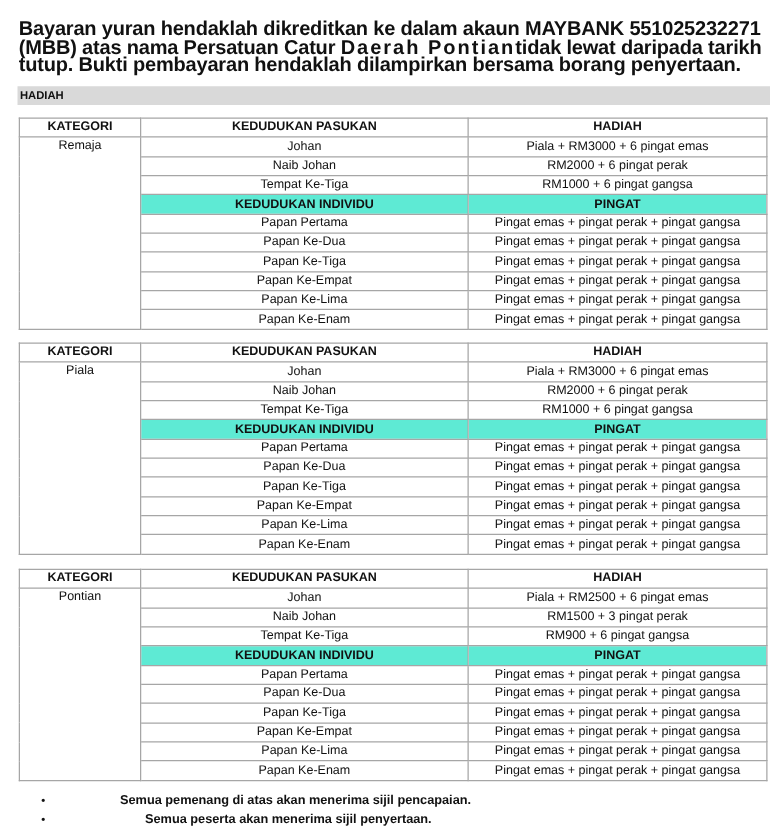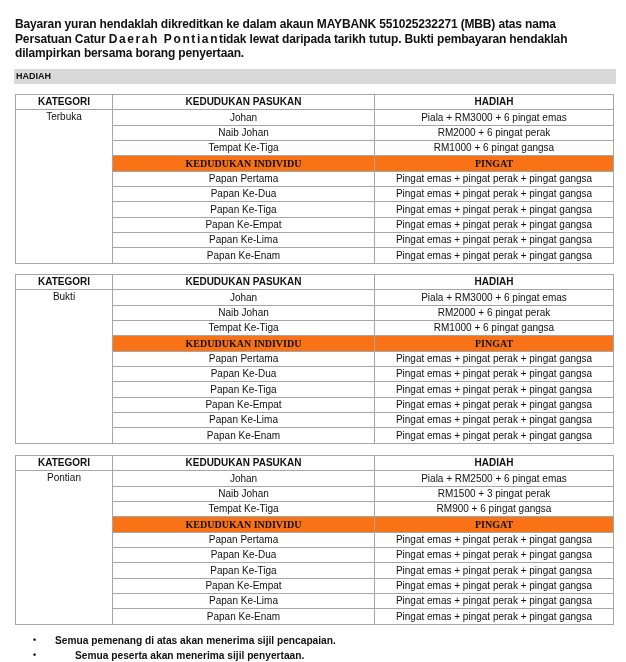--- a/index.html
+++ b/index.html
@@ -13,21 +13,21 @@
     position: relative;
     overflow: hidden;
     font-family: "Liberation Sans", sans-serif;
     color: #111111;
   }
   .intro {
     position: absolute;
     left: 15px;
     top: 17px;
     width: 600px;
-    font-size: 12px;
+    font-size: 16px;
     font-weight: bold;
     line-height: 14.5px;
     letter-spacing: -0.15px;
   }
   .intro .spaced {
     letter-spacing: 1.6px;
   }
   .section-bar {
     position: absolute;
     left: 14px;
@@ -62,22 +62,21 @@
   table.prize th {
     font-weight: bold;
   }
   table.prize .col-kat { width: 97px; }
   table.prize .col-ked { width: 262px; }
   table.prize .col-had { width: 239px; }
   table.prize td.kat {
     vertical-align: top;
   }
   table.prize tr.sub th {
-    background: #f97316;
-    font-family: Liberation Serif, serif;
+    background: #5eead4;
   }
   #t0 { top: 94px; }
   #t1 { top: 274px; }
   #t2 { top: 455px; }
   ul.notes {
     position: absolute;
     left: 0;
     top: 633px;
     margin: 0;
     padding: 0;
@@ -91,20 +90,21 @@
     line-height: 15px;
   }
   ul.notes .bullet {
     position: absolute;
     left: 33px;
     font-size: 9px;
   }
   ul.notes .txt {
     position: absolute;
     white-space: nowrap;
+    margin-left: 41px;
   }
   ul.notes li:nth-child(1) .txt { left: 55px; }
   ul.notes li:nth-child(2) .txt { left: 75px; }
 </style>
 </head>
 <body>
 
 <div class="intro"><span>Bayaran yuran hendaklah dikreditkan ke dalam akaun MAYBANK 551025232271 (MBB) atas nama Persatuan Catur </span><span class="spaced">Daerah Pontian</span><span>tidak lewat daripada tarikh tutup. Bukti pembayaran hendaklah dilampirkan bersama borang penyertaan.</span></div>
 
 <div class="section-bar">HADIAH</div>
@@ -115,21 +115,21 @@
       <col class="col-ked">
       <col class="col-had">
     </colgroup>
   <tbody>
       <tr>
     <th>KATEGORI</th>
     <th>KEDUDUKAN PASUKAN</th>
     <th>HADIAH</th>
   </tr>
   <tr>
-    <td class="kat" rowspan="10">Terbuka</td>
+    <td class="kat" rowspan="10">Remaja</td>
     <td>Johan</td>
     <td>Piala + RM3000 + 6 pingat emas</td>
   </tr>
   <tr>
     <td>Naib Johan</td>
     <td>RM2000 + 6 pingat perak</td>
   </tr>
   <tr>
     <td>Tempat Ke-Tiga</td>
     <td>RM1000 + 6 pingat gangsa</td>
@@ -171,21 +171,21 @@
       <col class="col-ked">
       <col class="col-had">
     </colgroup>
   <tbody>
       <tr>
     <th>KATEGORI</th>
     <th>KEDUDUKAN PASUKAN</th>
     <th>HADIAH</th>
   </tr>
   <tr>
-    <td class="kat" rowspan="10">Bukti</td>
+    <td class="kat" rowspan="10">Piala</td>
     <td>Johan</td>
     <td>Piala + RM3000 + 6 pingat emas</td>
   </tr>
   <tr>
     <td>Naib Johan</td>
     <td>RM2000 + 6 pingat perak</td>
   </tr>
   <tr>
     <td>Tempat Ke-Tiga</td>
     <td>RM1000 + 6 pingat gangsa</td>

